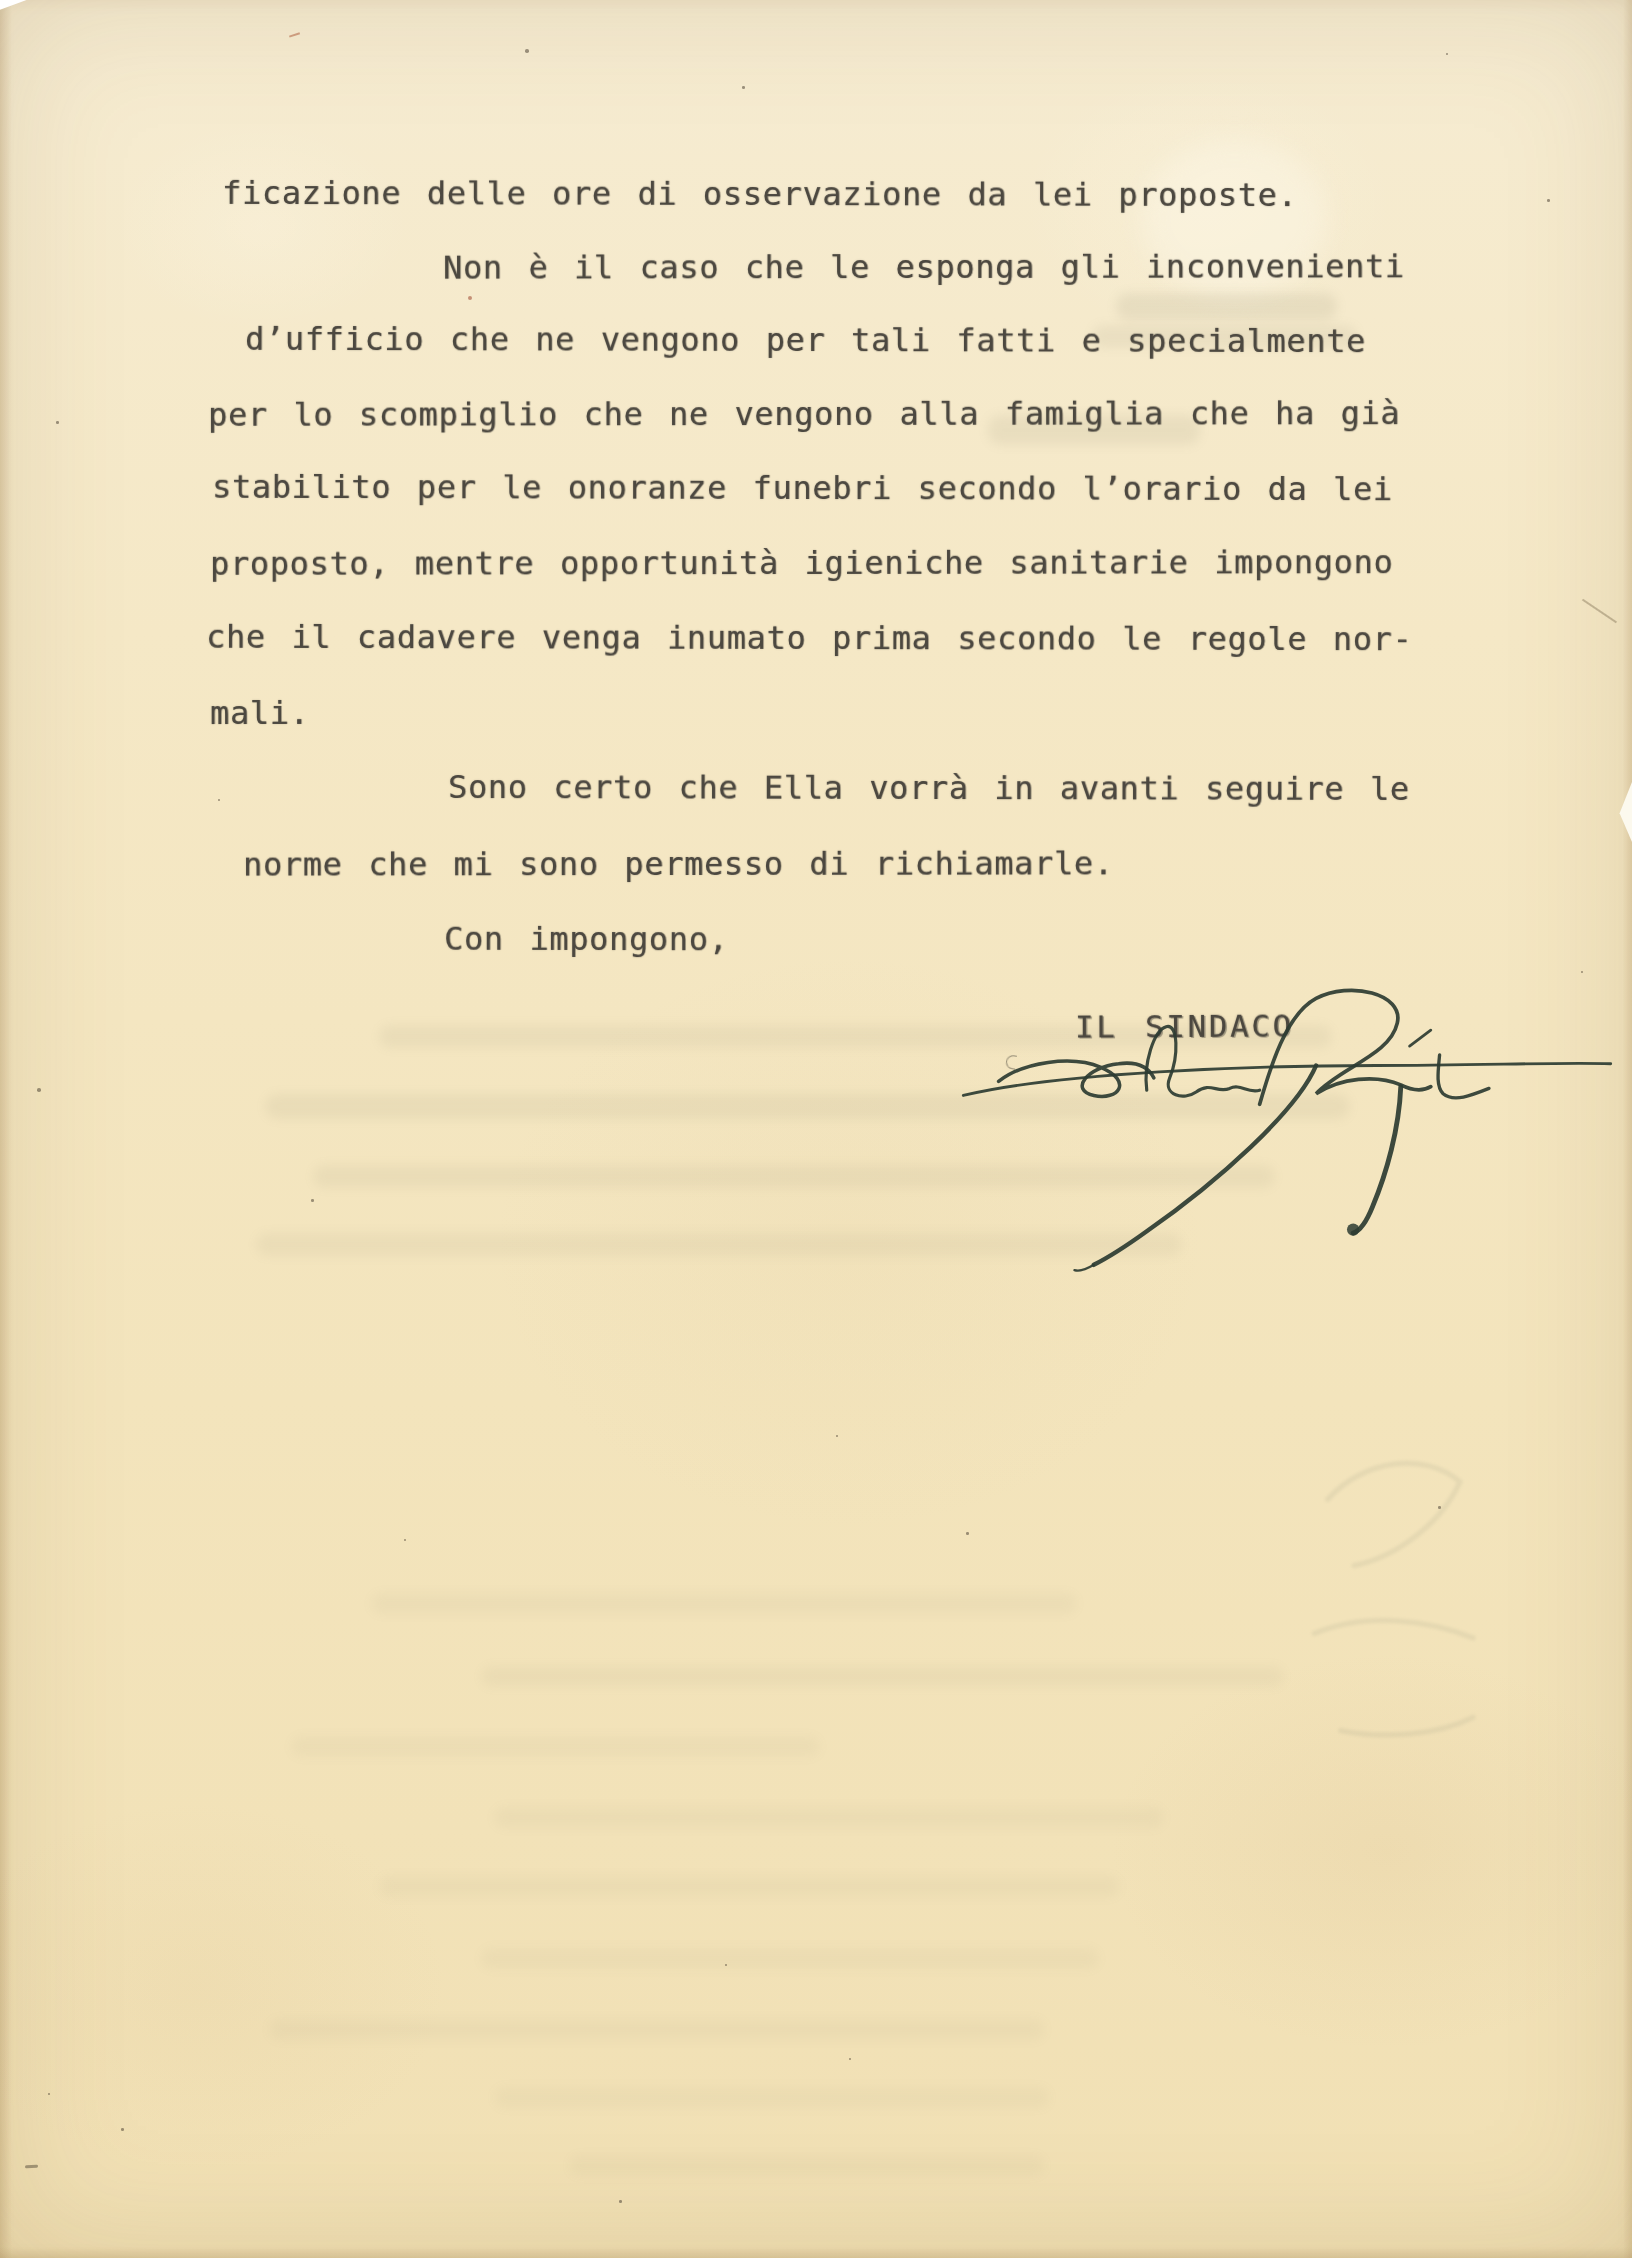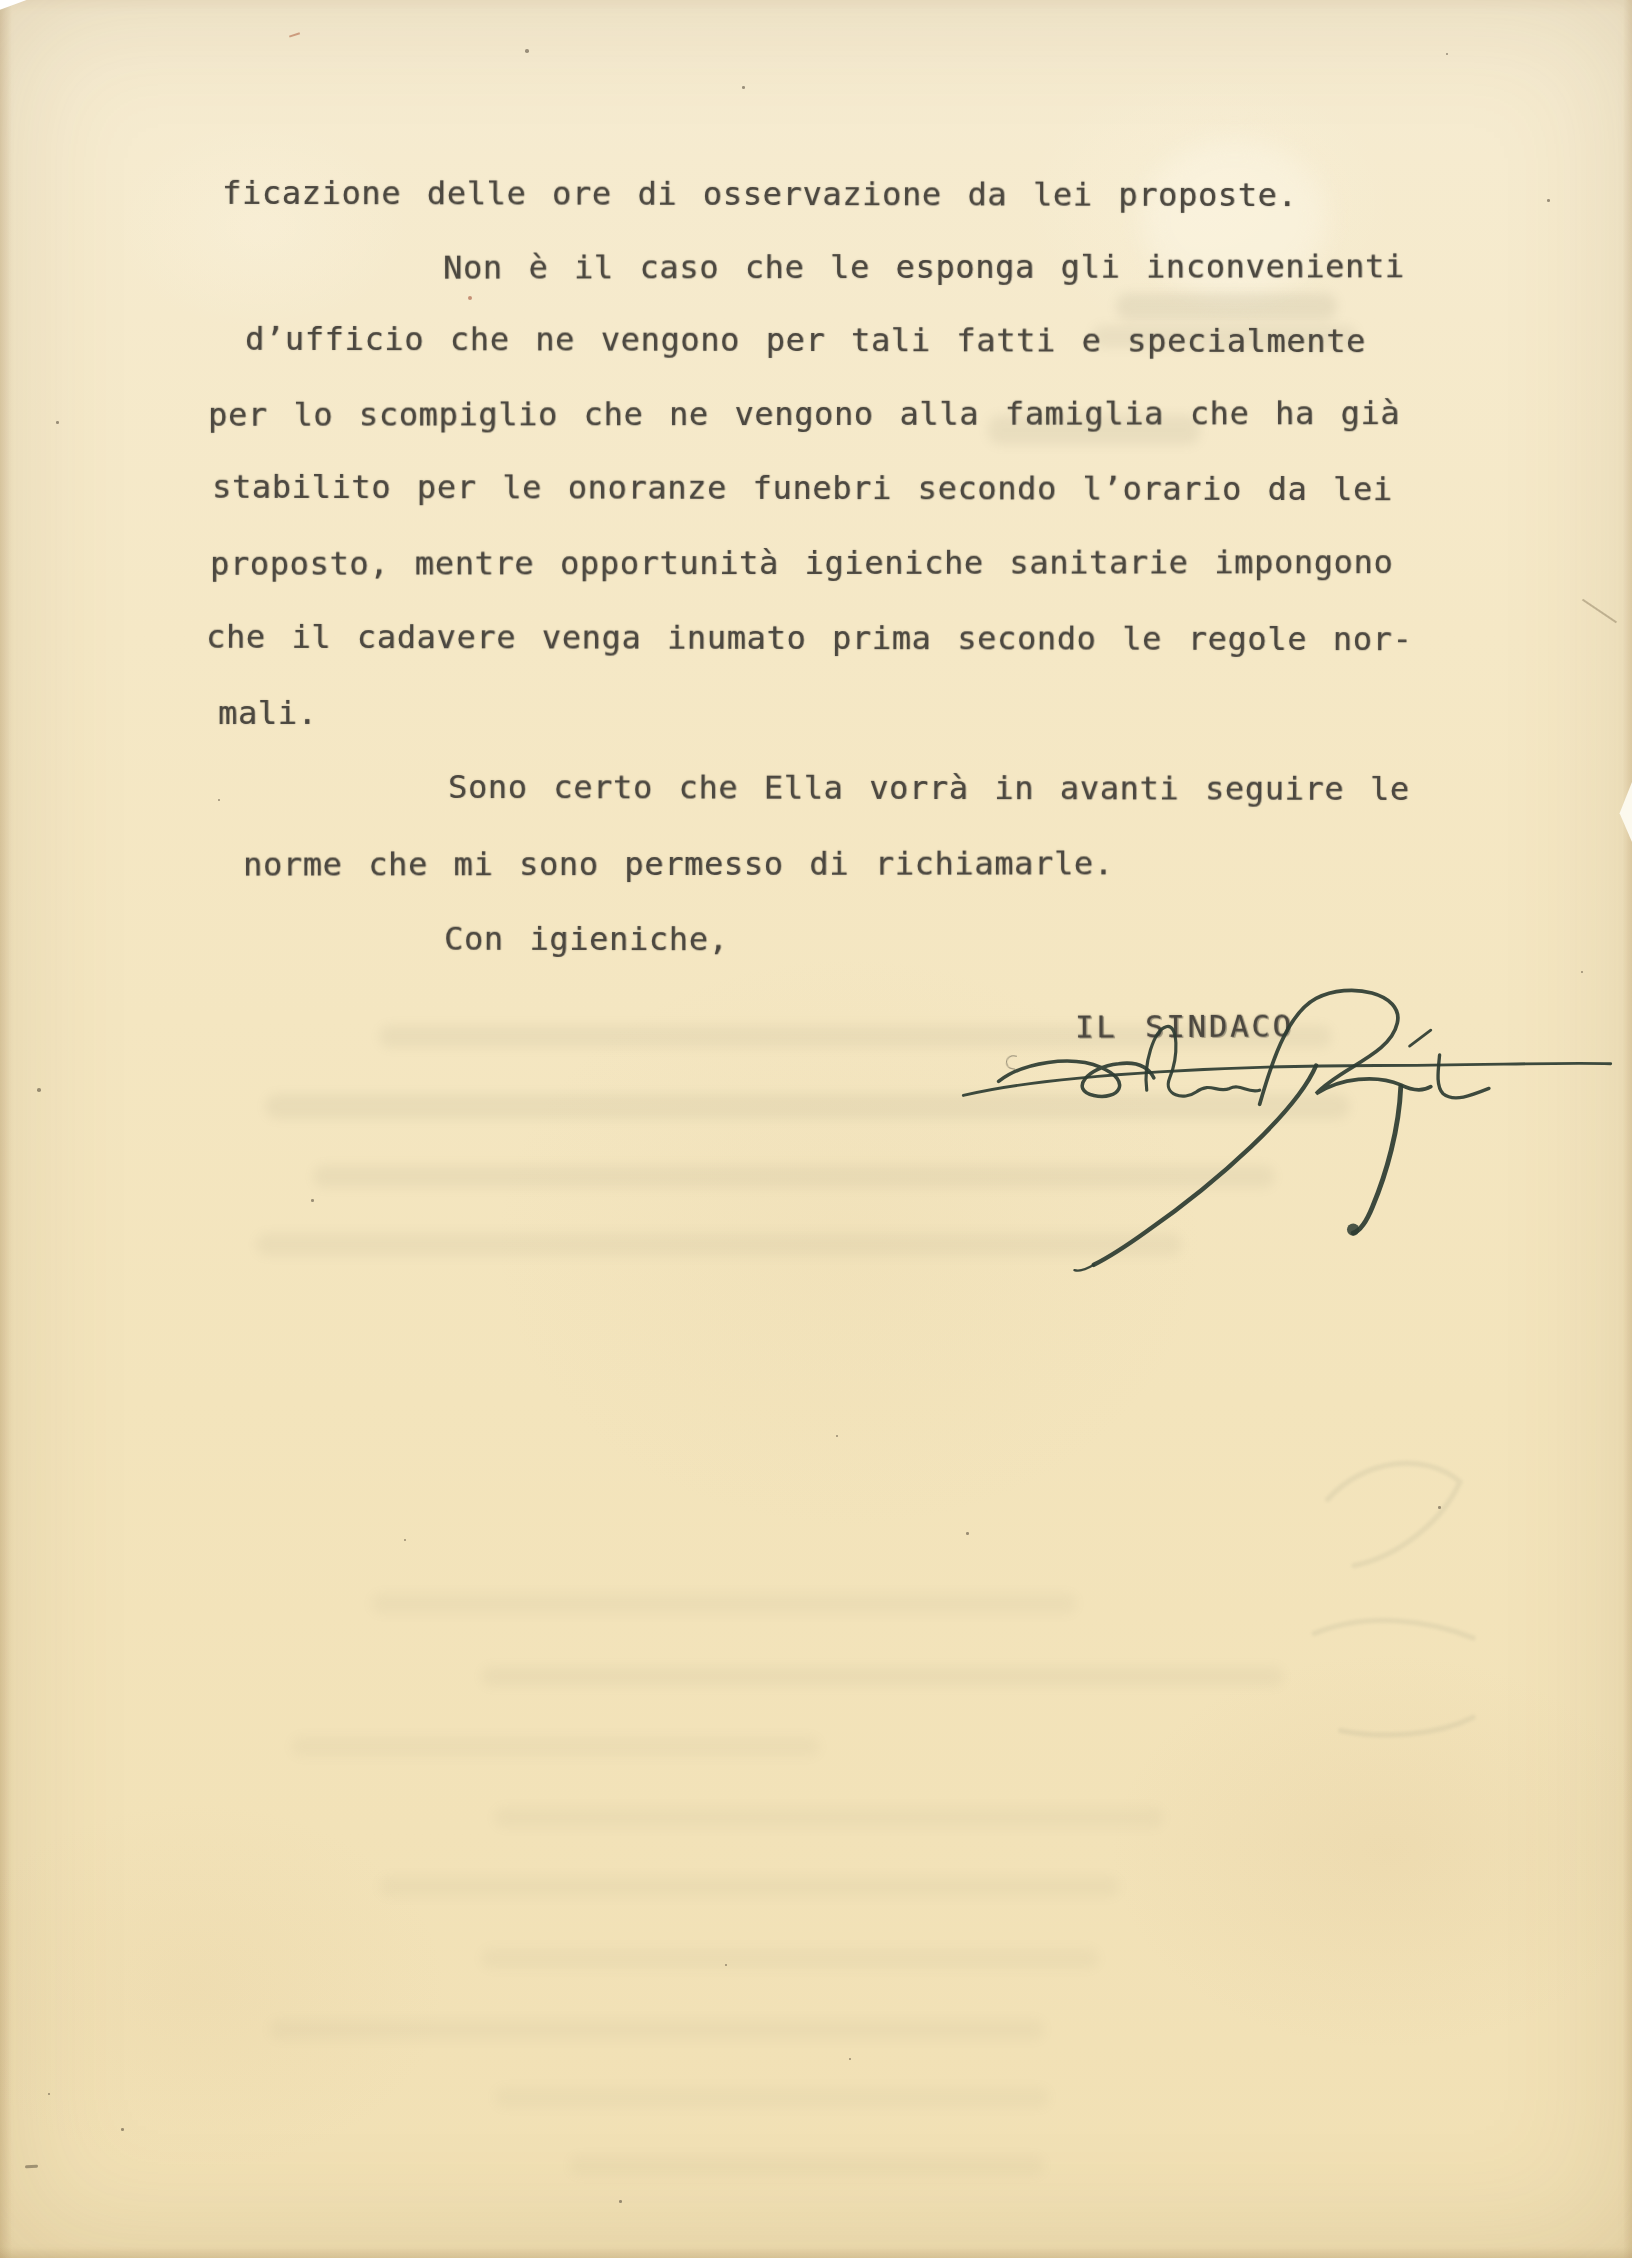--- a/index.html
+++ b/index.html
@@ -105,24 +105,24 @@
     </div>
 
   <div id="typed-lines">
       <div class="tline" style="left: 222px; top: 177px;">ficazione delle ore di osservazione da lei proposte.</div>
       <div class="tline" style="left: 443px; top: 250px;">Non è il caso che le esponga gli inconvenienti</div>
       <div class="tline" style="left: 245px; top: 323px;">d’ufficio che ne vengono per tali fatti e specialmente</div>
       <div class="tline" style="left: 208px; top: 397px;">per lo scompiglio che ne vengono alla famiglia che ha già</div>
       <div class="tline" style="left: 212px; top: 471px;">stabilito per le onoranze funebri secondo l’orario da lei</div>
       <div class="tline" style="left: 210px; top: 546px;">proposto, mentre opportunità igieniche sanitarie impongono</div>
       <div class="tline" style="left: 206px; top: 621px;">che il cadavere venga inumato prima secondo le regole nor-</div>
-      <div class="tline" style="left: 218px; top: 696px;">mali.</div>
+      <div class="tline" style="left: 210px; top: 696px;">mali.</div>
       <div class="tline" style="left: 448px; top: 771px;">Sono certo che Ella vorrà in avanti seguire le</div>
       <div class="tline" style="left: 243px; top: 847px;">norme che mi sono permesso di richiamarle.</div>
-      <div class="tline" style="left: 444px; top: 922px;">Con igieniche,</div>
+      <div class="tline" style="left: 444px; top: 922px;">Con impongono,</div>
     </div>
 
   <div id="specks">
       <div class="speck" style="left: 525px; top: 49px; width: 3.5px; height: 3.5px; background: rgba(80, 70, 55, 0.55);"></div>
       <div class="speck" style="left: 742px; top: 86px; width: 2.6px; height: 2.6px; background: rgba(80, 70, 55, 0.55);"></div>
       <div class="speck" style="left: 1547px; top: 199px; width: 2.6px; height: 2.6px; background: rgba(80, 70, 55, 0.55);"></div>
       <div class="speck" style="left: 1446px; top: 53px; width: 1.8px; height: 1.8px; background: rgba(80, 70, 55, 0.55);"></div>
       <div class="speck" style="left: 56px; top: 421px; width: 2.6px; height: 2.6px; background: rgba(80, 70, 55, 0.55);"></div>
       <div class="speck" style="left: 37px; top: 1088px; width: 3.5px; height: 3.5px; background: rgba(80, 70, 55, 0.55);"></div>
       <div class="speck" style="left: 311px; top: 1199px; width: 2.6px; height: 2.6px; background: rgba(80, 70, 55, 0.55);"></div>

